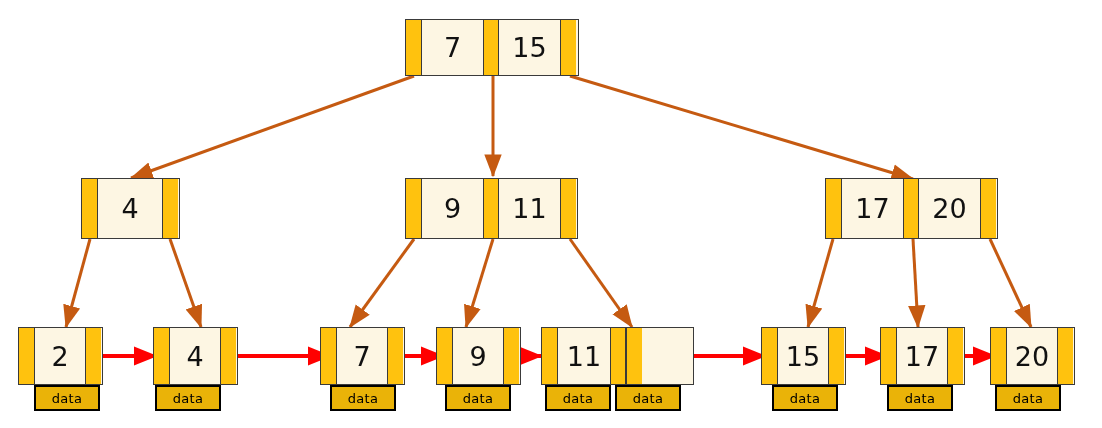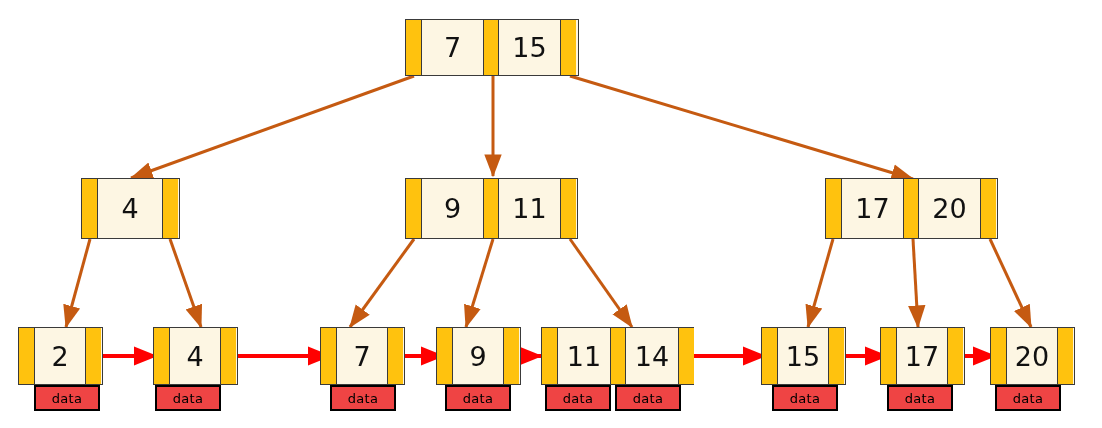--- a/index.html
+++ b/index.html
@@ -11,21 +11,21 @@
         border:1.5px solid #3a3a3a;box-sizing:border-box;background:#FDF6E3;}
   .ptr{width:16px;background:#FFC20E;border-left:1.5px solid #3a3a3a;border-right:1.5px solid #3a3a3a;box-sizing:border-box;flex:0 0 auto;}
   .node > .ptr:first-child{border-left:none;}
   .node > .ptr:last-child{border-right:none;}
   .cell{display:flex;align-items:center;justify-content:center;
         background:#FDF6E3;color:#111111;box-sizing:border-box;flex:0 0 auto;}
   .root .cell,.internal .cell{font-size:27px;}
   .leaf .cell{font-size:27px;}
 
   
-  .databox{position:absolute;background:#ef4444;border:2px solid #000000;
+  .databox{position:absolute;background:#eab308;border:2px solid #000000;
            box-sizing:border-box;display:flex;align-items:center;justify-content:center;
            font-size:13px;color:#000000;letter-spacing:.3px;}
 
   svg.edges{position:absolute;left:0;top:0;width:1102px;height:428px;pointer-events:none;}
 </style>
 </head>
 <body>
 
 <div id="canvas">
 
@@ -123,21 +123,20 @@
     <span class="ptr"></span>
     <span class="cell" style="width:50px;">9</span>
     <span class="ptr"></span>
   </div>
   <div class="databox" style="left:445px;top:385px;width:66px;height:26px;">data</div>
 
   <div class="node leaf" style="left:541px;top:327px;width:153px;height:58px;">
     <span class="ptr"></span>
     <span class="cell" style="width:52px;">11</span>
     <span class="ptr"></span>
-    <span class="cell" style="width:52px;">14</span>
     <span class="ptr"></span>
   </div>
   <div class="databox" style="left:545px;top:385px;width:66px;height:26px;">data</div>
   <div class="databox" style="left:615px;top:385px;width:66px;height:26px;">data</div>
 
   <div class="node leaf" style="left:761px;top:327px;width:85px;height:58px;">
     <span class="ptr"></span>
     <span class="cell" style="width:50px;">15</span>
     <span class="ptr"></span>
   </div>

